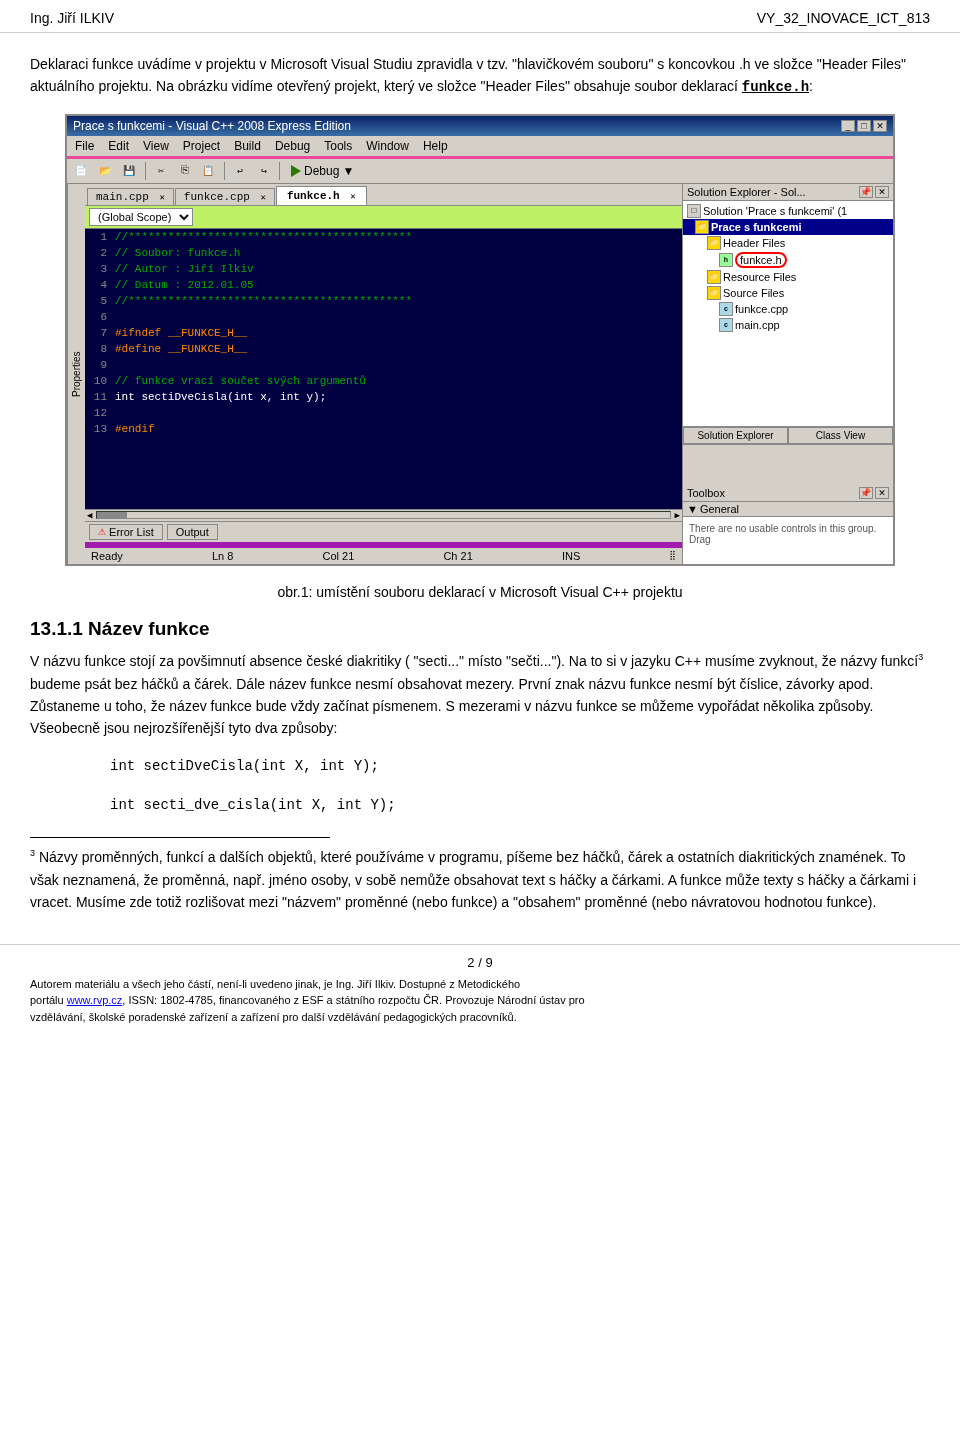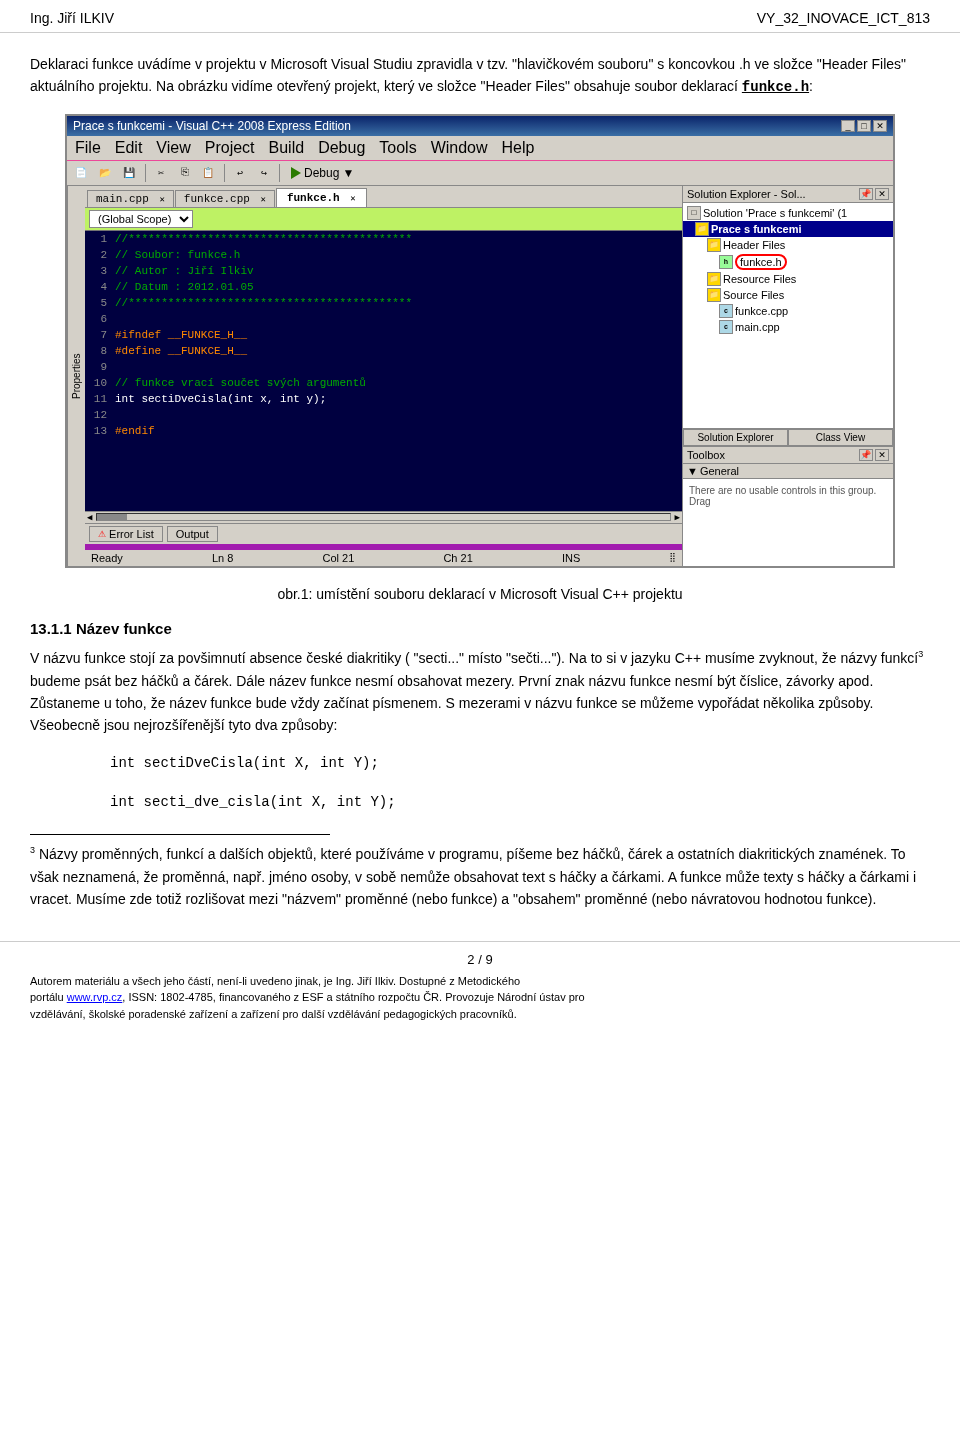--- a/index.html
+++ b/index.html
@@ -71,23 +71,23 @@
       align-items: center;
       justify-content: center;
       color: #000;
       cursor: pointer;
     }
     .ide-menubar {
       background: #d4d0c8;
       padding: 2px 4px;
       display: flex;
       gap: 6px;
-      font-size: 16px;
-      font-family: Arial, sans-serif;
-      border-bottom: 1px solid #ec4899;
+      font-size: 12px;
+      font-family: Arial, sans-serif;
+      border-bottom: 3px solid #ec4899;
     }
     .ide-menubar span {
       padding: 1px 4px;
       cursor: pointer;
     }
     .ide-toolbar {
       background: #d4d0c8;
       padding: 2px 4px;
       display: flex;
       align-items: center;
@@ -317,20 +317,21 @@
       flex-direction: column;
     }
     .toolbox-header {
       background: #d4d0c8;
       padding: 2px 4px;
       font-size: 11px;
       font-family: Arial, sans-serif;
       border-bottom: 1px solid #888;
       display: flex;
       justify-content: space-between;
+      margin-top: 40px;
     }
     .toolbox-body {
       flex: 1;
       background: #fff;
       font-size: 11px;
       font-family: Arial, sans-serif;
       overflow: hidden;
     }
     .toolbox-section {
       background: #d4d0c8;
@@ -376,21 +377,21 @@
     
     .caption {
       text-align: center;
       font-size: 13px;
       font-family: Arial, sans-serif;
       margin: 8px 0 20px 0;
       color: #000;
     }
     
     .section-heading {
-      font-size: 15px;
+      font-size: 19px;
       font-weight: bold;
       font-family: Arial, sans-serif;
       margin: 15px 0 10px 0;
     }
     
     .code-block {
       font-family: 'Courier New', monospace;
       font-size: 14px;
       margin: 15px 0 15px 80px;
       line-height: 1.7;

